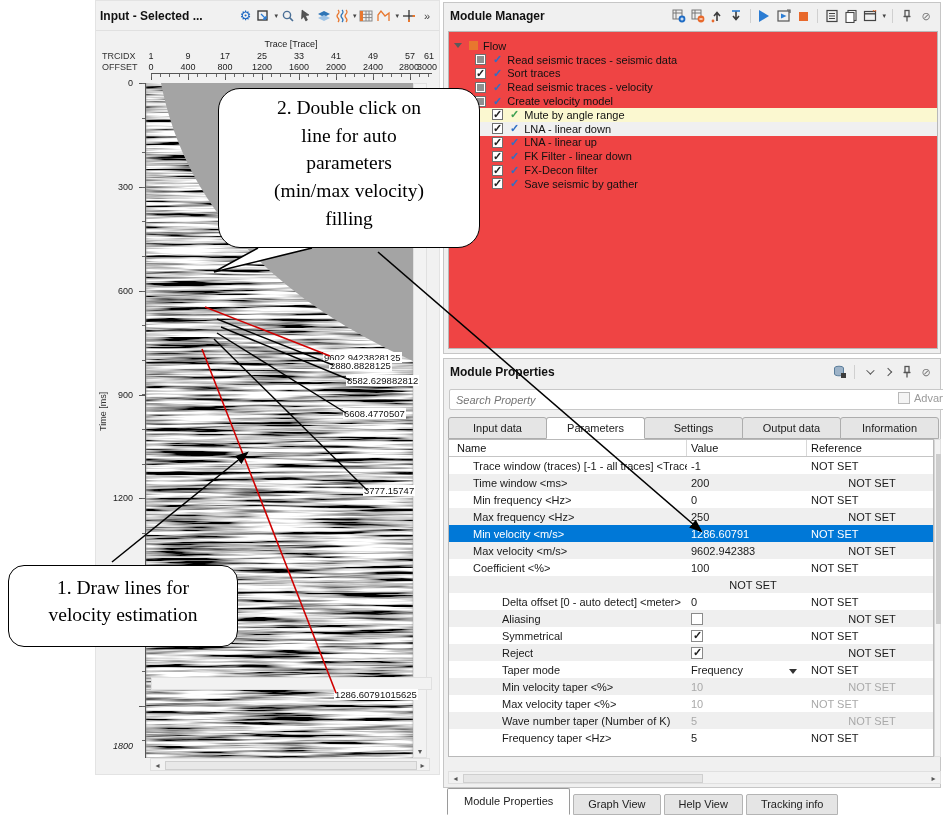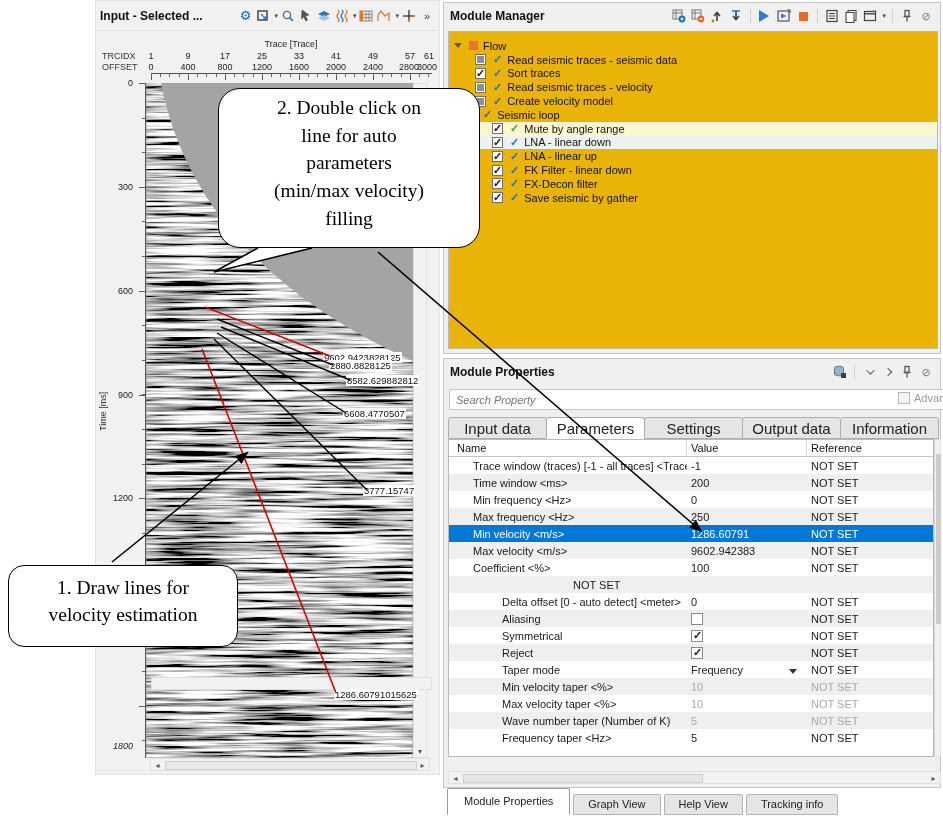--- a/index.html
+++ b/index.html
@@ -50,21 +50,21 @@
   #callout-1 { left:8px; top:565px; width:230px; height:82px; font-size:19.5px; line-height:1.4; padding-top:8px; }
 
   
   .panel { background:#f0f0f0; border:1px solid #c6c6c6; }
   .panel-titlebar { display:flex; align-items:center; height:26px; padding:0 6px; }
   .panel-title { font-size:12px; font-weight:bold; color:#111; }
   .panel-icons { margin-left:auto; display:flex; align-items:center; gap:3px; }
 
   
   #module-manager { left:443px; top:2px; width:498px; height:352px; }
-  #mm-content { position:absolute; left:4px; top:28px; width:490px; height:318px; background:#eab308; border:1px solid #b9b9b9; overflow:hidden; padding-top:7px; }
+  #mm-content { position:absolute; left:4px; top:28px; width:490px; height:318px; background:#ef4444; border:1px solid #b9b9b9; overflow:hidden; padding-top:7px; }
   .trow { display:flex; align-items:center; height:13.8px; font-size:11px; color:#111; padding-left:4px; }
   .trow .tlabel { margin-left:5px; white-space:nowrap; }
   .trow.hl { background:#fbf8d0; }
   .trow.shade { background:#f0f0f0; }
   .exp { width:10px; height:10px; display:inline-flex; align-items:center; justify-content:center; }
   .exp::before { content:""; border:4px solid transparent; border-top:5px solid #5a5a5a; margin-top:4px; }
   .exp.spacer::before { border:none; }
   .sq { width:9px; height:9px; background:#e8772e; margin-left:6px; }
   .cb { width:11px; height:11px; border:1px solid #707070; background:#fff; position:relative; flex:none; }
   .cb.partial::before { content:""; position:absolute; left:1px; top:1px; width:7px; height:7px; background:#8f8f8f; }
@@ -76,28 +76,28 @@
   .statuscheck.green::before { content:"\2713"; color:#3da152; }
 
   
   #module-properties { left:443px; top:358px; width:498px; height:430px; }
   #mp-search { position:absolute; left:5px; top:30px; width:526px; height:21px; border:1px solid #c8c8c8; border-radius:2px; background:#fff; font-size:11px; font-style:italic; color:#8a8a8a; padding:0 6px; font-family:"Liberation Sans", sans-serif; }
   #mp-adv { position:absolute; left:454px; top:33px; display:flex; align-items:center; gap:4px; }
   #mp-adv .cb13 { width:12px; height:12px; border:1px solid #b9b9b9; background:#f4f4f4; }
   #mp-adv span.advlabel { font-size:11px; color:#9a9a9a; }
 
   #mp-tabs { position:absolute; left:4px; top:58px; width:490px; display:flex; height:22px; }
-  .mtab { flex:1; display:flex; align-items:center; justify-content:center; font-size:15px; color:#222;
+  .mtab { flex:1; display:flex; align-items:center; justify-content:center; font-size:11px; color:#222;
     background:#e5e5e5; border:1px solid #adadad; border-radius:3px 3px 0 0; margin-right:-1px; }
   .mtab.active { background:#ffffff; border-bottom-color:#ffffff; z-index:2; }
 
   #mp-table { position:absolute; left:4px; top:80px; width:486px; height:318px; background:#ffffff; border:1px solid #b9b9b9; overflow:hidden; font-size:11px; }
   .phead { display:flex; height:17px; align-items:center; border-bottom:1px solid #c5c5c5; color:#111; }
   .prow  { display:flex; height:17px; align-items:center; color:#1a1a1a; }
-  .prow.alt { background:#efefef; }
+  .prow.alt { background:#efefef;text-align:center; }
   .prow.sel { background:#0078d7; color:#ffffff; }
   .c-name { width:238px; padding-left:24px; white-space:nowrap; overflow:hidden; display:flex; align-items:center; }
   .c-val  { width:120px; padding-left:4px; white-space:nowrap; display:flex; align-items:center; position:relative; }
   .c-ref  { flex:1; padding-left:4px; white-space:nowrap; }
   .phead .c-name { padding-left:8px; border-right:1px solid #d8d8d8; height:100%; }
   .phead .c-val  { border-right:1px solid #d8d8d8; height:100%; }
   .ind0 .c-name { padding-left:8px; }
   .ind2 .c-name { padding-left:53px; }
   .prow.dis .c-val, .prow.dis .c-ref { color:#a9a9a9; }
   .grp-exp { display:inline-block; width:0; height:0; border:4px solid transparent; border-top:5px solid #444; margin:4px 5px 0 -14px; }
@@ -365,26 +365,20 @@
       <span class="cb partial"></span>
       <span class="statuscheck blue"></span>
       <span class="tlabel">Read seismic traces - velocity</span>
     </div>
     <div class="trow lvl1">
       <span class="exp spacer"></span>
       <span class="cb partial"></span>
       <span class="statuscheck blue"></span>
       <span class="tlabel">Create velocity model</span>
     </div>
-    <div class="trow lvl1">
-      <span class="exp" style="margin-left:-10px;"></span>
-      <span class="cb checked"></span>
-      <span class="statuscheck blue"></span>
-      <span class="tlabel">Seismic loop</span>
-    </div>
     <div class="trow lvl2 hl">
       <span class="exp spacer"></span>
       <span class="cb checked"></span>
       <span class="statuscheck green"></span>
       <span class="tlabel">Mute by angle range</span>
     </div>
     <div class="trow lvl2 shade">
       <span class="exp spacer"></span>
       <span class="cb checked"></span>
       <span class="statuscheck blue"></span>

